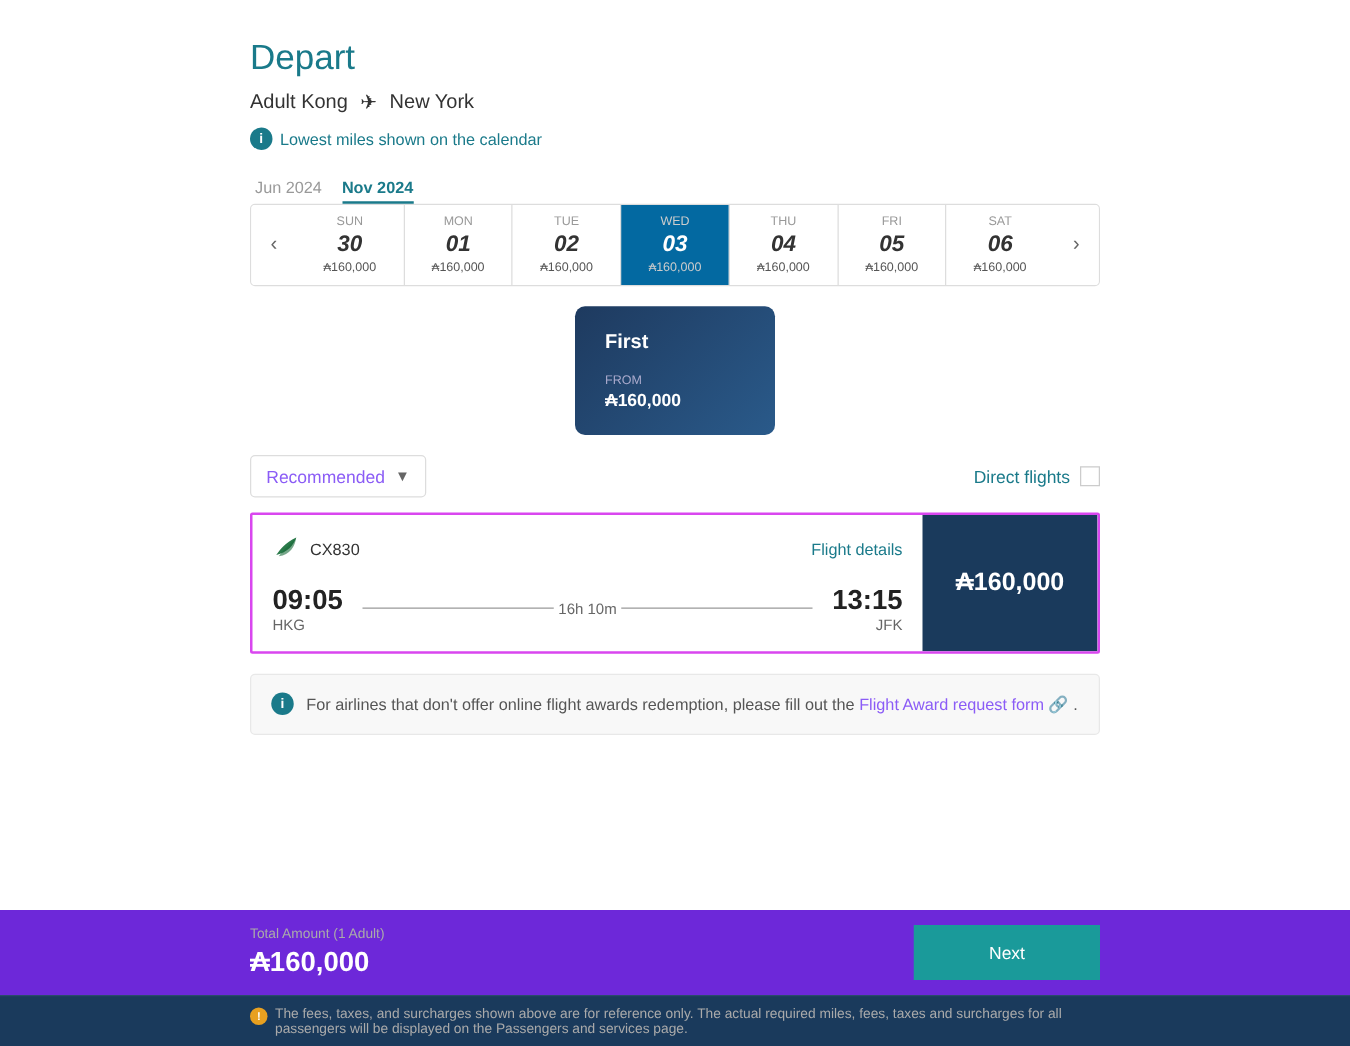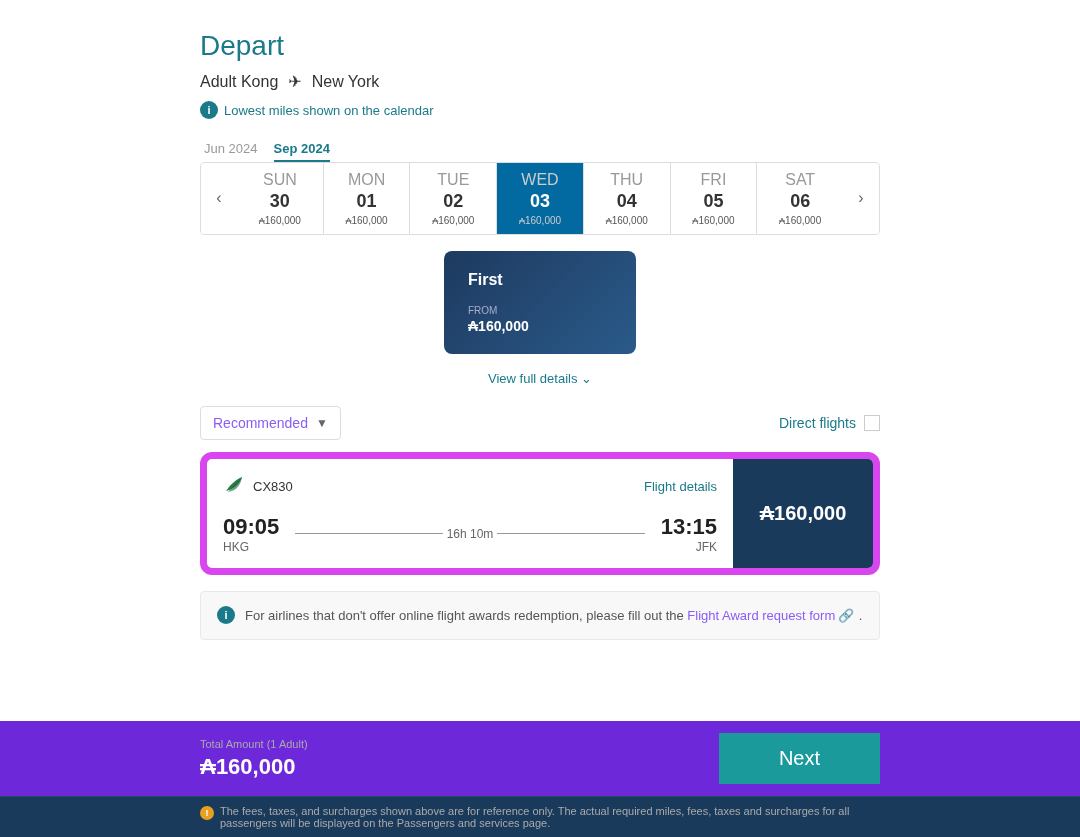--- a/index.html
+++ b/index.html
@@ -115,32 +115,33 @@
     }
 
     .cal-day:first-child { border-left: none; }
 
     .cal-day.active {
       background: #0369a1;
       color: white;
     }
 
     .cal-day-name {
-      font-size: 16px;
+      font-size: 10px;
       color: #999;
       text-transform: uppercase;
       margin-bottom: 2px;
     }
 
     .cal-day.active .cal-day-name { color: #ccc; }
 
     .cal-day-num {
       font-size: 18px;
       font-weight: bold;
       line-height: 1.2;
+      font-style: italic;
     }
 
     .cal-day-miles {
       font-size: 10px;
       margin-top: 2px;
     }
 
     .cal-day:not(.active) .cal-day-miles { color: #555; }
     .cal-day.active .cal-day-miles { color: #ccc; }
 
@@ -153,21 +154,21 @@
       display: flex;
       justify-content: center;
       margin-bottom: 16px;
     }
 
     .class-card {
       background: linear-gradient(135deg, #1e3a5f 0%, #2a5a8a 100%);
       color: white;
       border-radius: 8px;
       padding: 20px 24px;
-      width: 192px;
+      width: 160px;
       min-width: 140px;
     }
 
     .class-card-label {
       font-size: 16px;
       font-weight: bold;
       margin-bottom: 16px;
     }
 
     .class-card-from {
@@ -233,22 +234,22 @@
     .direct-checkbox {
       width: 16px;
       height: 16px;
       border: 1px solid #ccc;
       background: #fff;
       display: inline-block;
     }
 
     
     .flight-card {
-      border: 7px solid #d946ef;
-      border-radius: 12px;
+      border: 2px solid #d946ef;
+      border-radius: 2px;
       display: flex;
       overflow: hidden;
       margin-bottom: 16px;
     }
 
     .flight-main {
       flex: 1;
       padding: 14px 16px;
     }
 
@@ -425,21 +426,21 @@
       font-size: 12px;
       color: #aaa;
     }
 
     .next-button {
       margin-left: auto;
       background: #1a9a9a;
       color: white;
       border: none;
       padding: 14px 60px;
-      font-size: 20px;
+      font-size: 14px;
       cursor: pointer;
       border-radius: 0;
       font-weight: 500;
     }
 
     .bottom-disclaimer {
       background: #1a3a5c;
       border-top: 1px solid #2a4a6c;
       padding: 8px 200px;
     }
@@ -480,21 +481,21 @@
     <span>New York</span>
   </div>
 
   <div class="info-notice">
     <div class="info-circle">i</div>
     <span class="info-text">Lowest miles shown on the calendar</span>
   </div>
 
   <div class="month-tabs">
     <span class="month-tab" style="color: rgb(153, 153, 153); border-bottom: none; font-weight: normal;">Jun 2024</span>
-    <span class="month-tab active">Sep 2024</span>
+    <span class="month-tab active">Nov 2024</span>
   </div>
 
   <div class="calendar-nav">
     <button class="cal-arrow">‹</button>
     <div class="cal-days">
 
       <div class="cal-day">
         <div class="cal-day-name">SUN</div>
         <div class="cal-day-num">30</div>
         <div class="cal-day-miles"><span class="miles-sym">₳</span><span>160,000</span></div>
@@ -540,25 +541,20 @@
   </div>
 
   <div class="class-card-container">
     <div class="class-card">
       <div class="class-card-label">First</div>
       <div class="class-card-from">FROM</div>
       <div class="class-card-price">₳160,000</div>
     </div>
   </div>
 
-  <div class="view-details-link">
-    <a href="#">
-      <span>View full details</span> ⌄
-    </a>
-  </div>
 
   <div class="filter-bar">
     <div class="sort-dropdown">
       <span class="sort-label">Recommended</span>
       <span class="dropdown-arrow">▼</span>
     </div>
     <div class="direct-flights">
       <span>Direct flights</span>
       <div class="direct-checkbox"></div>
     </div>

